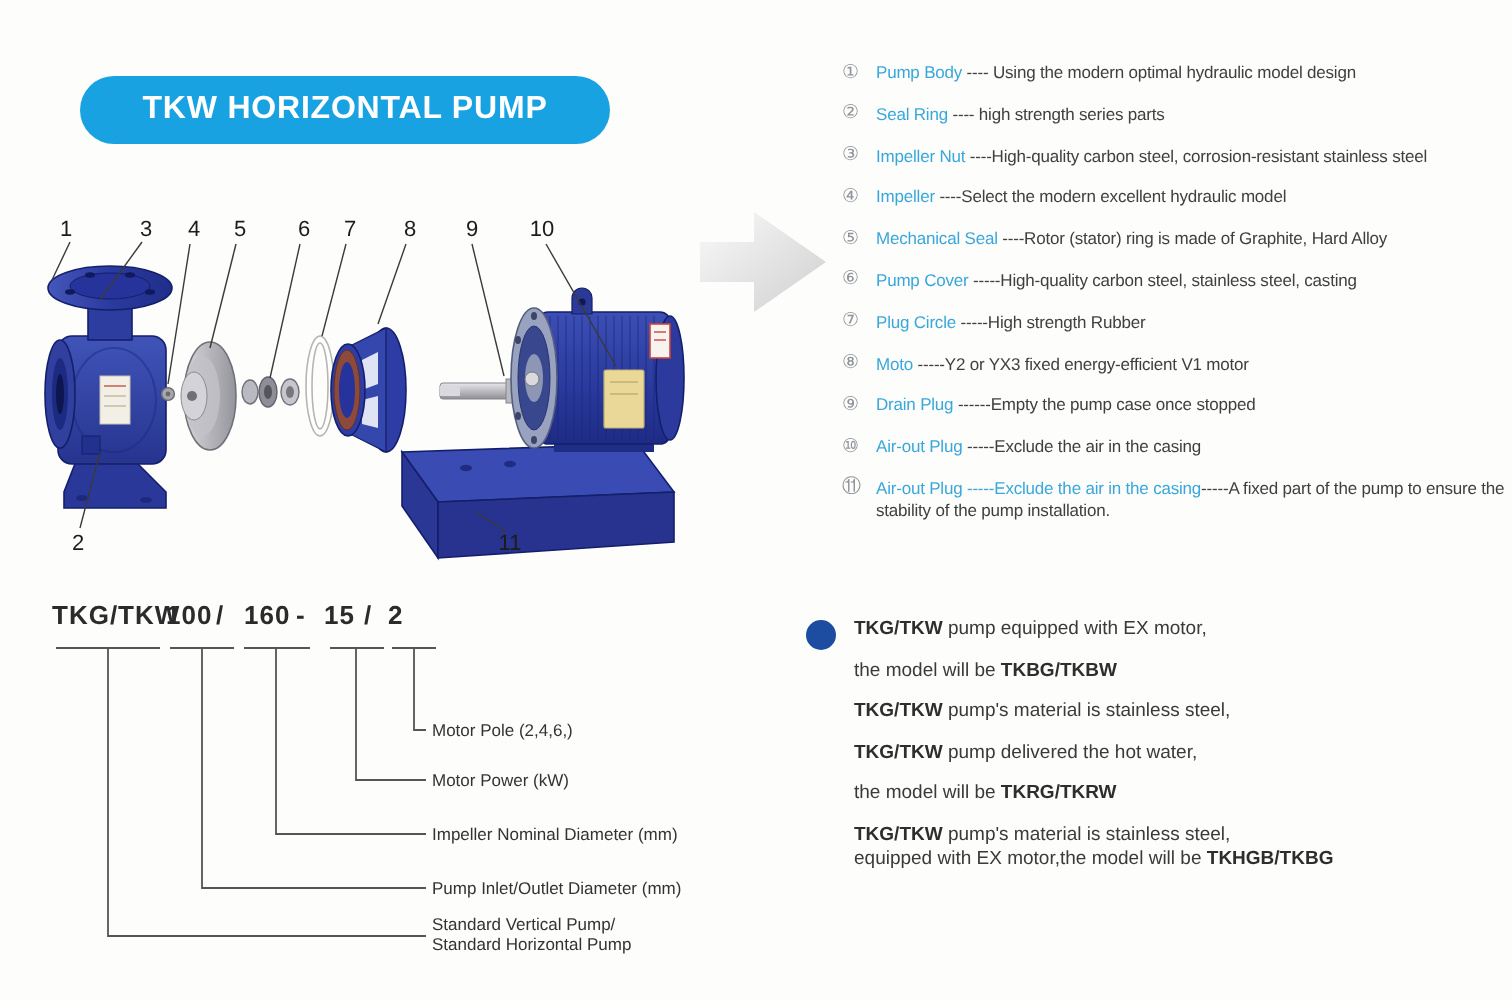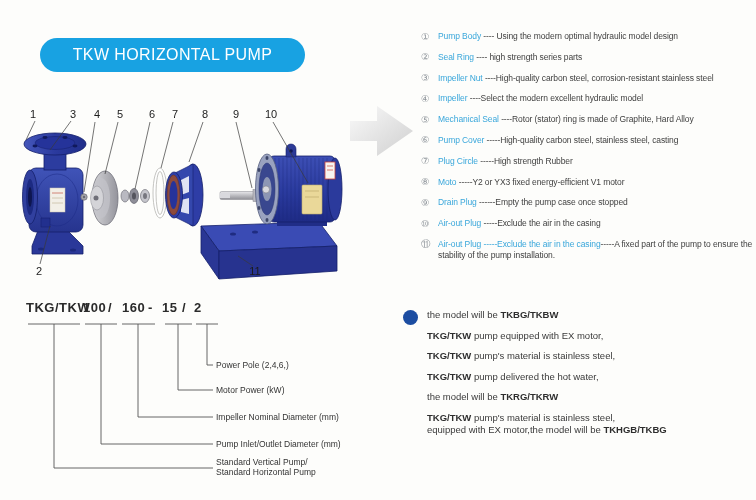--- a/index.html
+++ b/index.html
@@ -2,21 +2,21 @@
 <html><head>
 <meta charset="utf-8">
 <style>
   html,body{margin:0;padding:0;}
   body{width:756px;height:500px;background:#fdfdfb;font-family:"Liberation Sans","DejaVu Sans",sans-serif;}
   .page{position:relative;width:756px;height:500px;overflow:hidden;}
 
   
   .banner{position:absolute;left:40px;top:38px;width:265px;height:34px;background:#18a2e2;
           border-radius:17px;display:flex;align-items:center;justify-content:center;}
-  .banner span{color:#ffffff;font-weight:normal;font-size:16px;letter-spacing:.4px;}
+  .banner span{color:#ffffff;font-weight:bold;font-size:16px;letter-spacing:.4px;}
 
   
   .diagram{position:absolute;left:5px;top:100px;width:345px;height:195px;}
   .arrow{position:absolute;left:350px;top:102px;width:68px;height:58px;}
 
   
   .parts-list{position:absolute;left:421px;top:31px;width:334px;font-size:8.5px;
               letter-spacing:-0.1px;color:#3f3f3f;}
   .part-item{position:relative;padding-left:17px;margin-bottom:9.3px;line-height:11.5px;white-space:nowrap;}
   .part-item.wrap{white-space:normal;}
@@ -253,34 +253,34 @@
         <line x1="139" y1="24" x2="166" y2="24"></line>
         <line x1="170" y1="24" x2="192" y2="24"></line>
         <polyline points="28,24 28,168 187,168"></polyline>
         <polyline points="75,24 75,144 187,144"></polyline>
         <polyline points="112,24 112,117 187,117"></polyline>
         <polyline points="152,24 152,90 187,90"></polyline>
         <polyline points="181,24 181,65 187,65"></polyline>
       </g>
     </svg>
 
-    <div class="mc-label" style="top:60px">Power Pole (2,4,6,)</div>
+    <div class="mc-label" style="top:60px">Motor Pole (2,4,6,)</div>
     <div class="mc-label" style="top:85px">Motor Power (kW)</div>
     <div class="mc-label" style="top:112px">Impeller Nominal Diameter (mm)</div>
     <div class="mc-label" style="top:139px">Pump Inlet/Outlet Diameter (mm)</div>
     <div class="mc-label" style="top:157px">
       <div>Standard Vertical Pump/</div>
       <div>Standard Horizontal Pump</div>
     </div>
   </div>
 
   <div class="notes">
     <span class="note-bullet"></span>
+    <div class="note-line"><span class="nb">TKG/TKW</span><span> pump equipped with EX motor,</span></div>
     <div class="note-line"><span>the model will be </span><span class="nb">TKBG/TKBW</span></div>
-    <div class="note-line"><span class="nb">TKG/TKW</span><span> pump equipped with EX motor,</span></div>
     <div class="note-line"><span class="nb">TKG/TKW</span><span> pump's material is stainless steel,</span></div>
     <div class="note-line"><span class="nb">TKG/TKW</span><span> pump delivered the hot water,</span></div>
     <div class="note-line"><span>the model will be </span><span class="nb">TKRG/TKRW</span></div>
     <div class="note-line tight"><span class="nb">TKG/TKW</span><span> pump's material is stainless steel,</span></div>
     <div class="note-line"><span>equipped with EX motor,the model will be </span><span class="nb">TKHGB/TKBG</span></div>
   </div>
 
 </div>
 
 </body></html>

